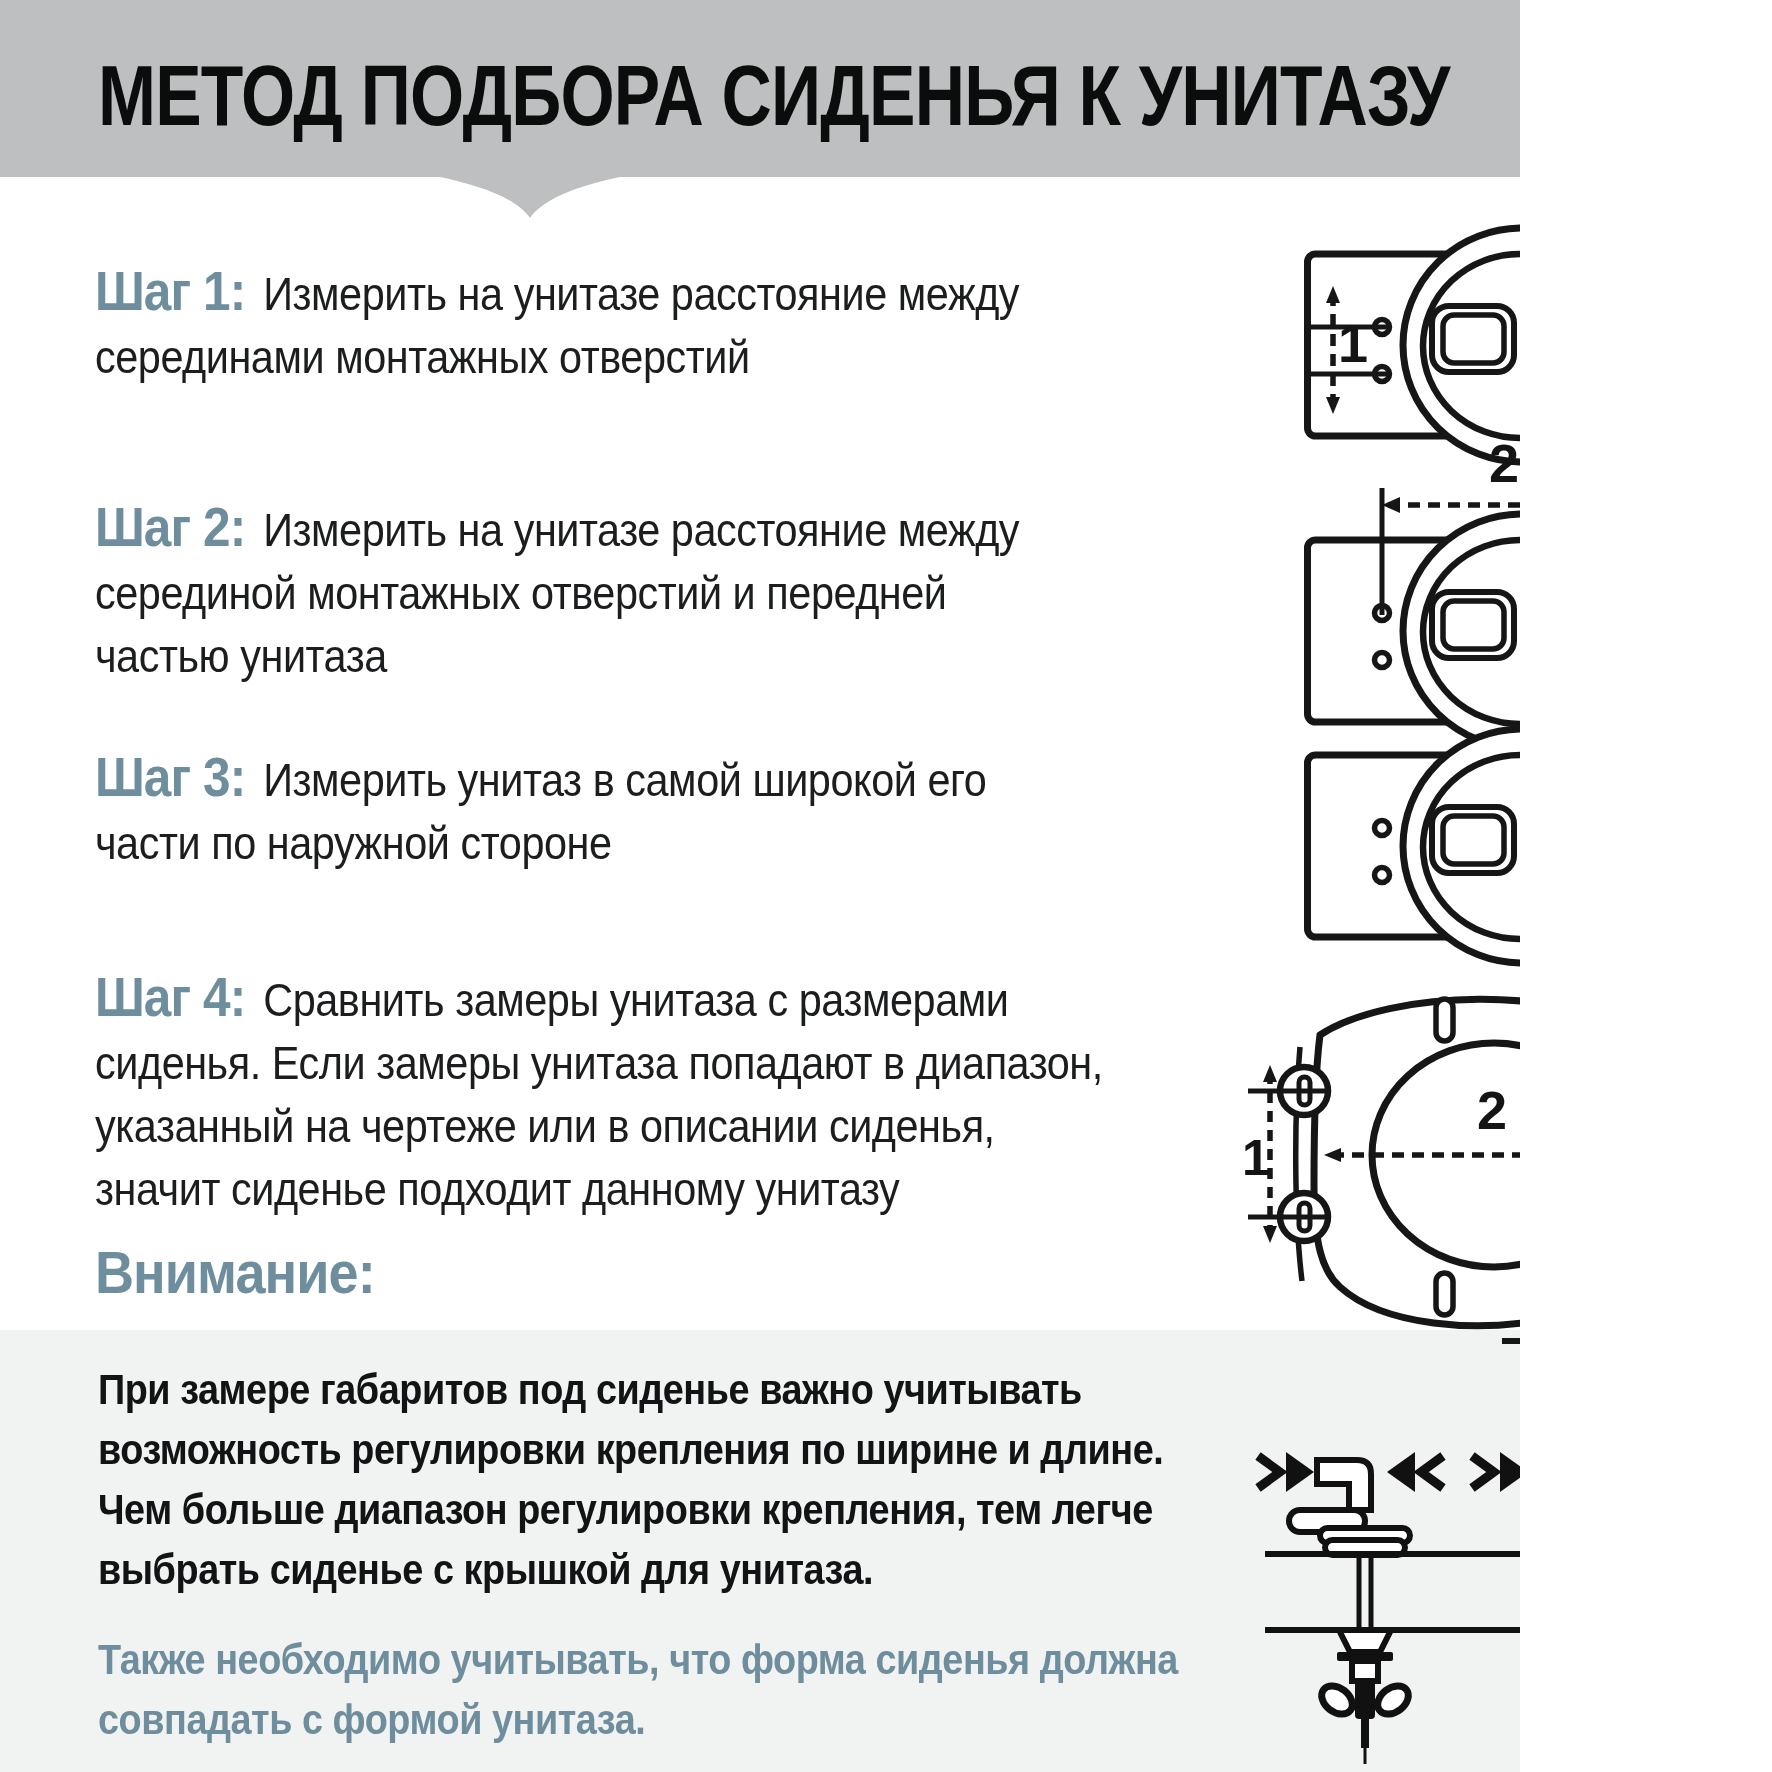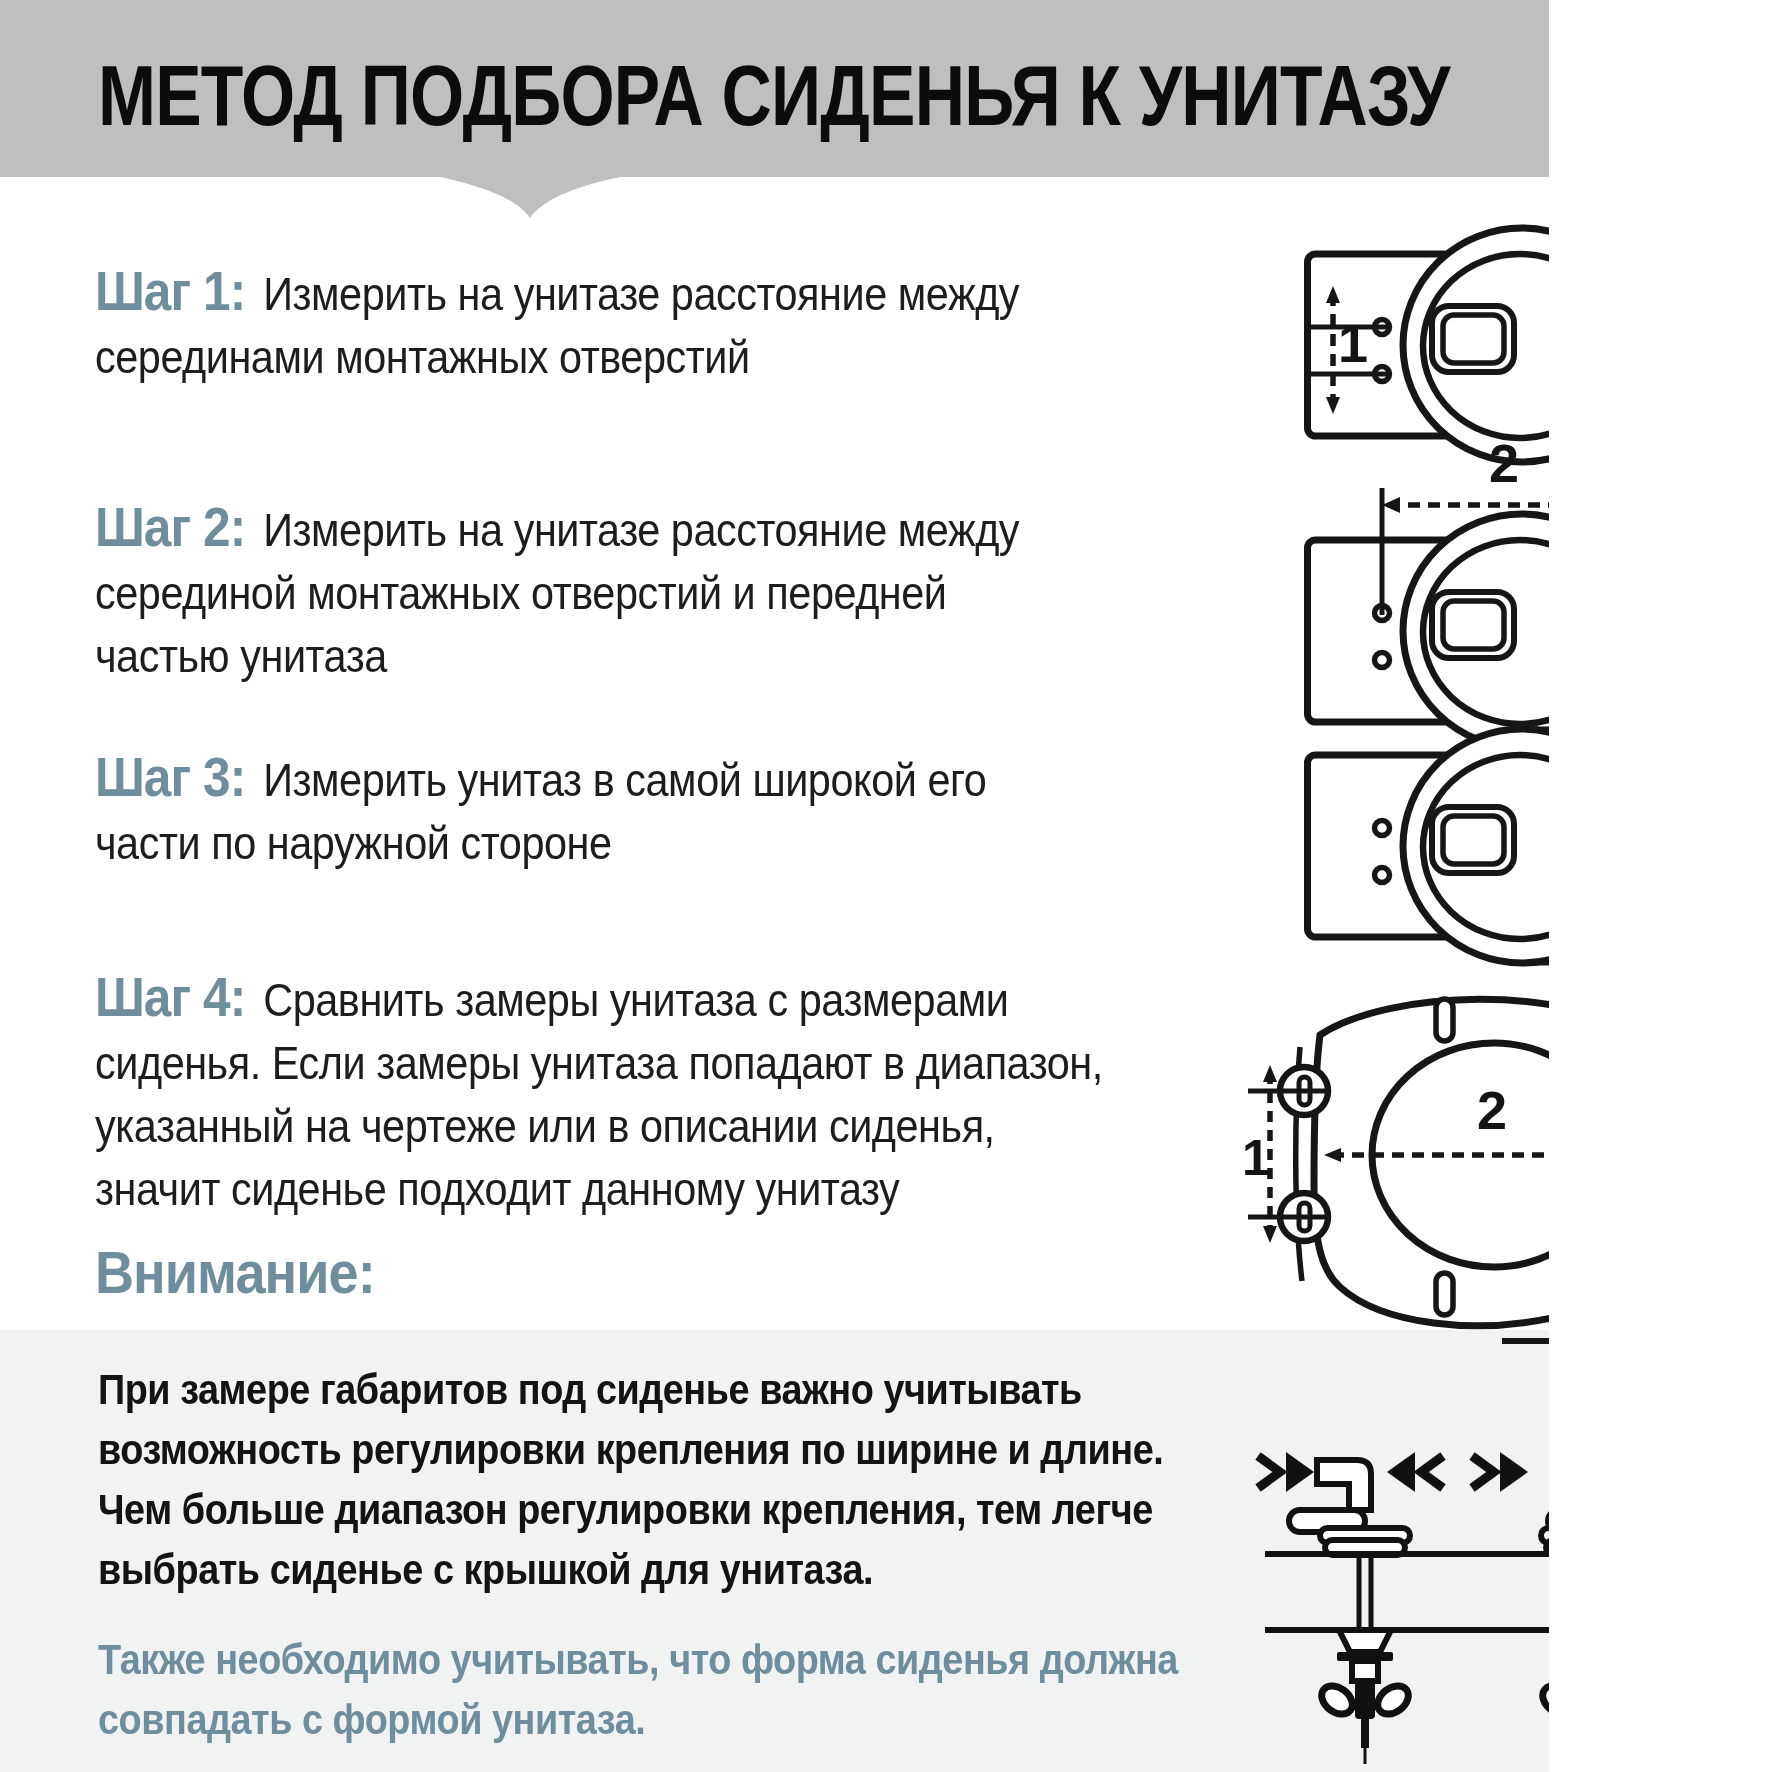--- a/index.html
+++ b/index.html
@@ -1,18 +1,18 @@
 <!DOCTYPE html>
 <html><head>
 <meta charset="utf-8">
 <style>
   html,body{margin:0;padding:0;background:#ffffff;}
   #stage{
     position:relative;width:1520px;height:1772px;overflow:hidden;
-    font-family:"Liberation Sans",sans-serif;color:#161616;background:#ffffff;padding-left:29px;
+    font-family:"Liberation Sans",sans-serif;color:#161616;background:#ffffff;
   }
   
   .header-band{position:absolute;left:0;top:0;width:1772px;height:177px;background:#bdbfc1;}
   .header-tail{position:absolute;left:420px;top:176px;width:220px;height:44px;}
   .page-title{
     position:absolute;left:98px;top:50px;font-size:86px;font-weight:700;color:#0b0c0c;
     letter-spacing:-1px;white-space:nowrap;transform:scaleX(0.81);transform-origin:left top;line-height:1.05;
   }
   .logo{position:absolute;left:1610px;top:44px;width:106px;height:118px;}
   

